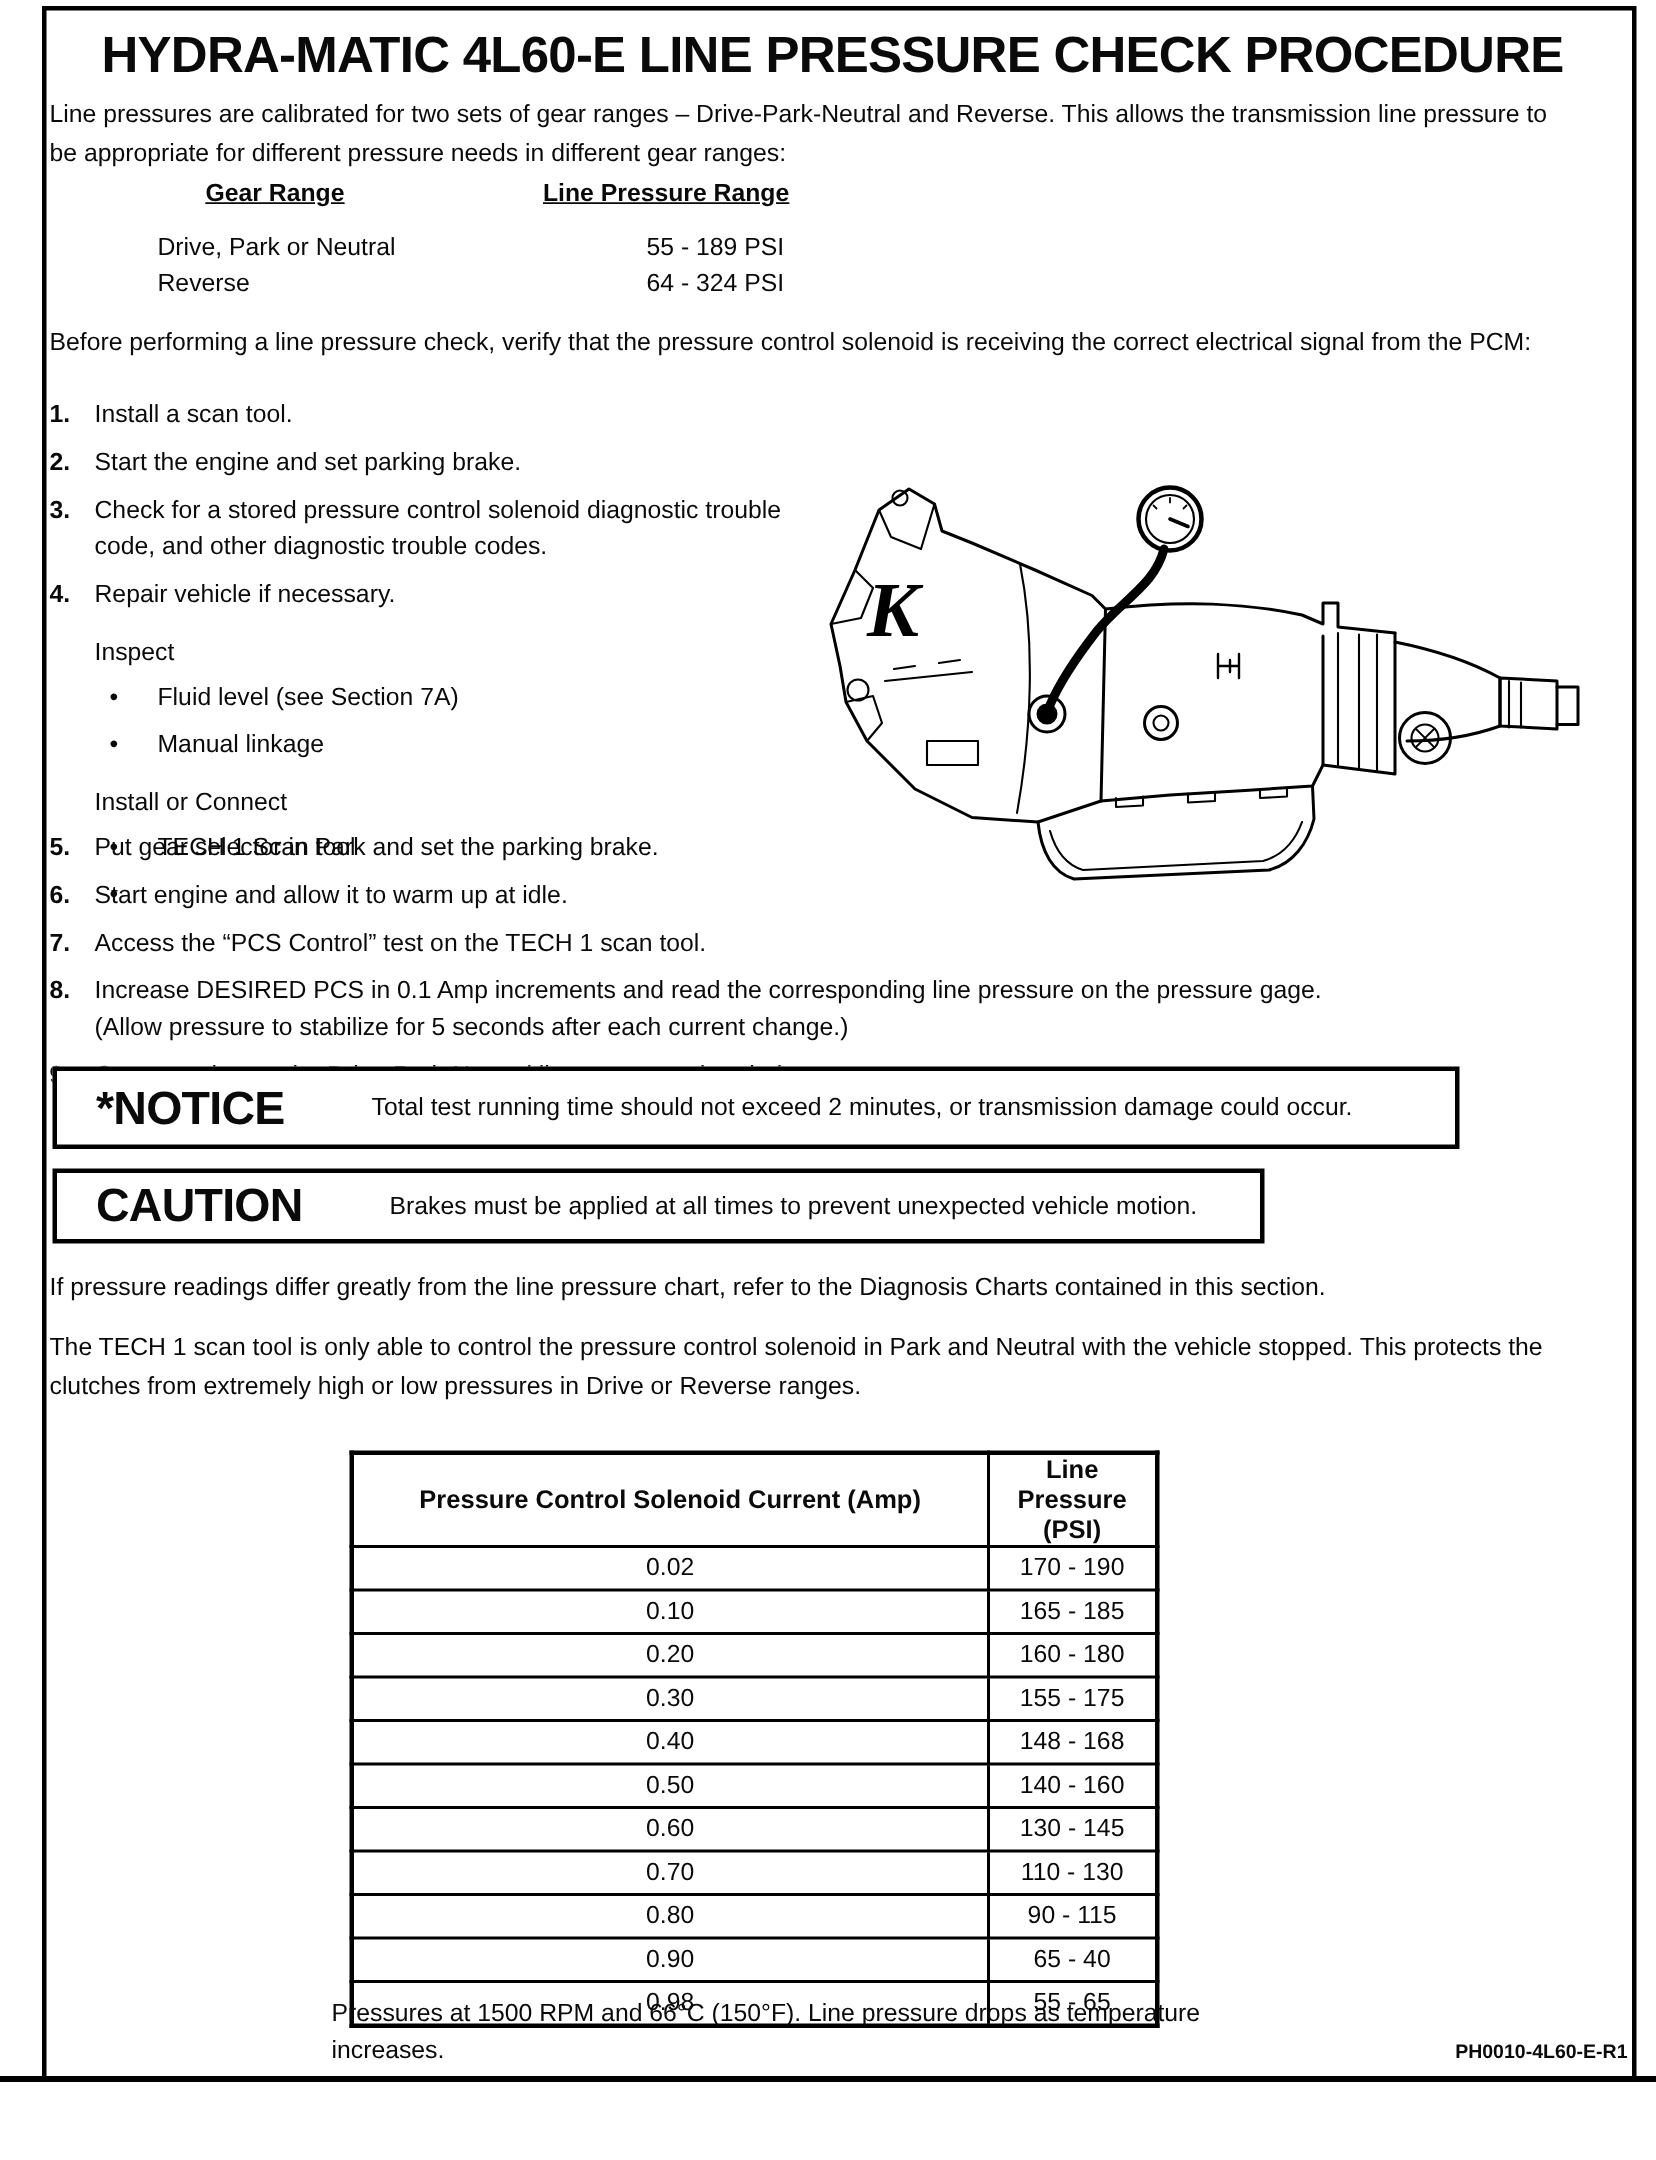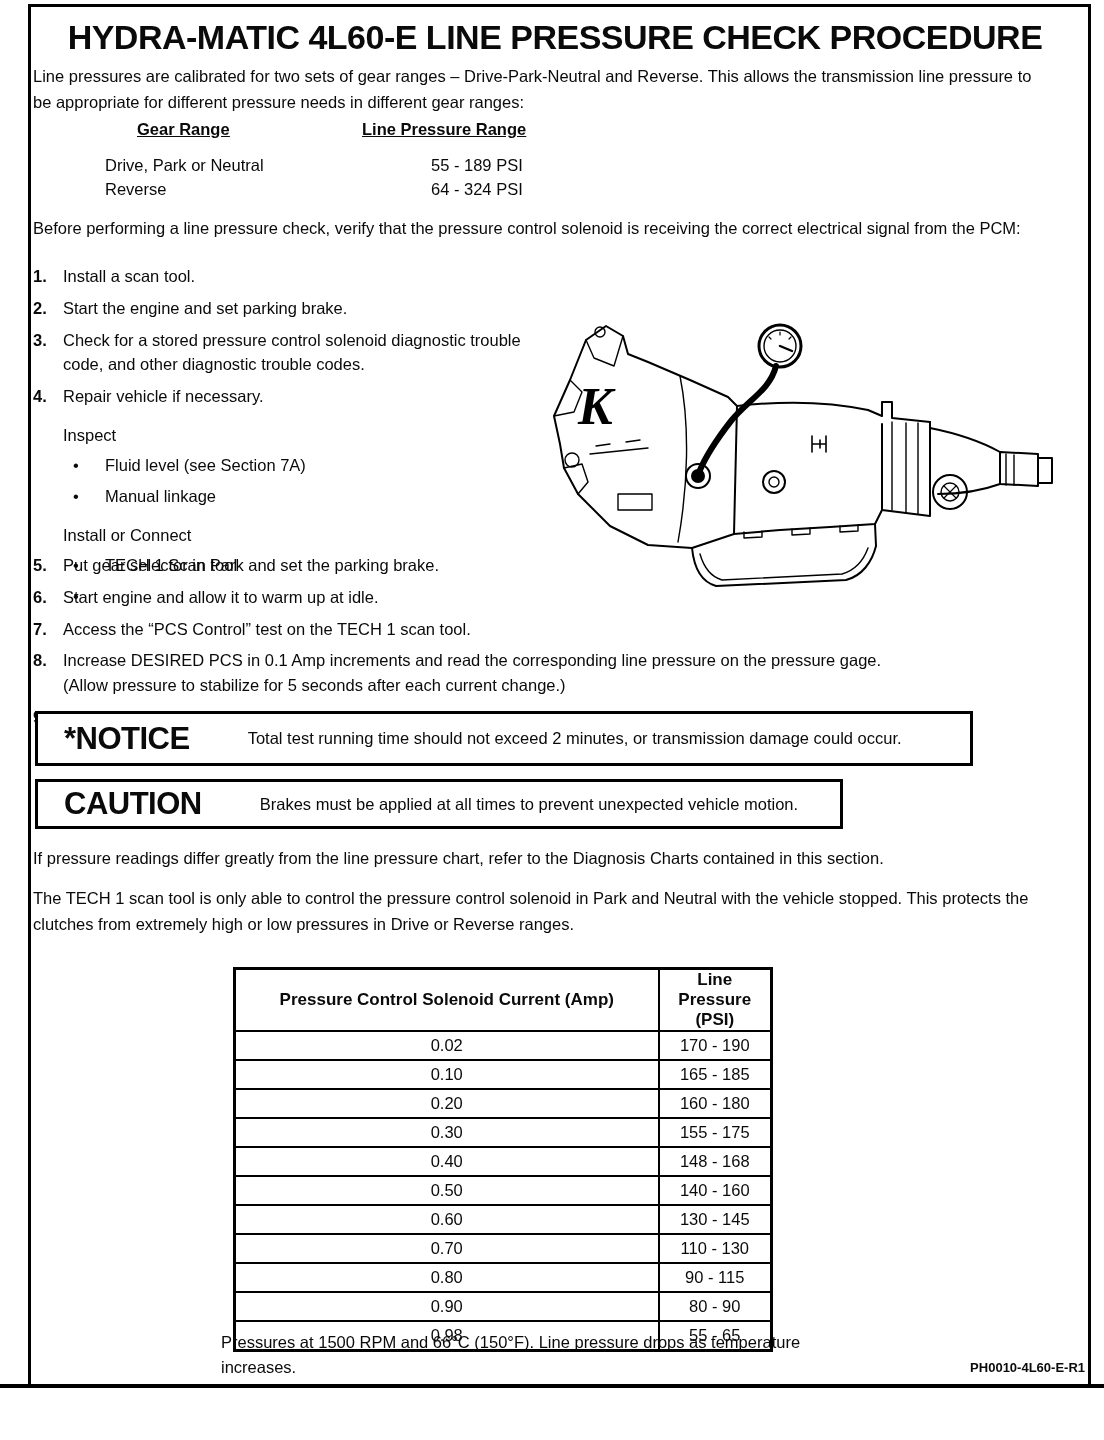--- a/index.html
+++ b/index.html
@@ -216,21 +216,21 @@
       <tr>
           <td class="col1">0.70</td>
           <td>110 - 130</td>
         </tr>
       <tr>
           <td class="col1">0.80</td>
           <td>90 - 115</td>
         </tr>
       <tr>
           <td class="col1">0.90</td>
-          <td>80 - 90</td>
+          <td>65 - 40</td>
         </tr>
       <tr>
           <td class="col1">0.98</td>
           <td>55 - 65</td>
         </tr>
     </tbody>
   </table>
 
   <p class="footnote">Pressures at 1500 RPM and 66°C (150°F). Line pressure drops as temperature increases.</p>
 

